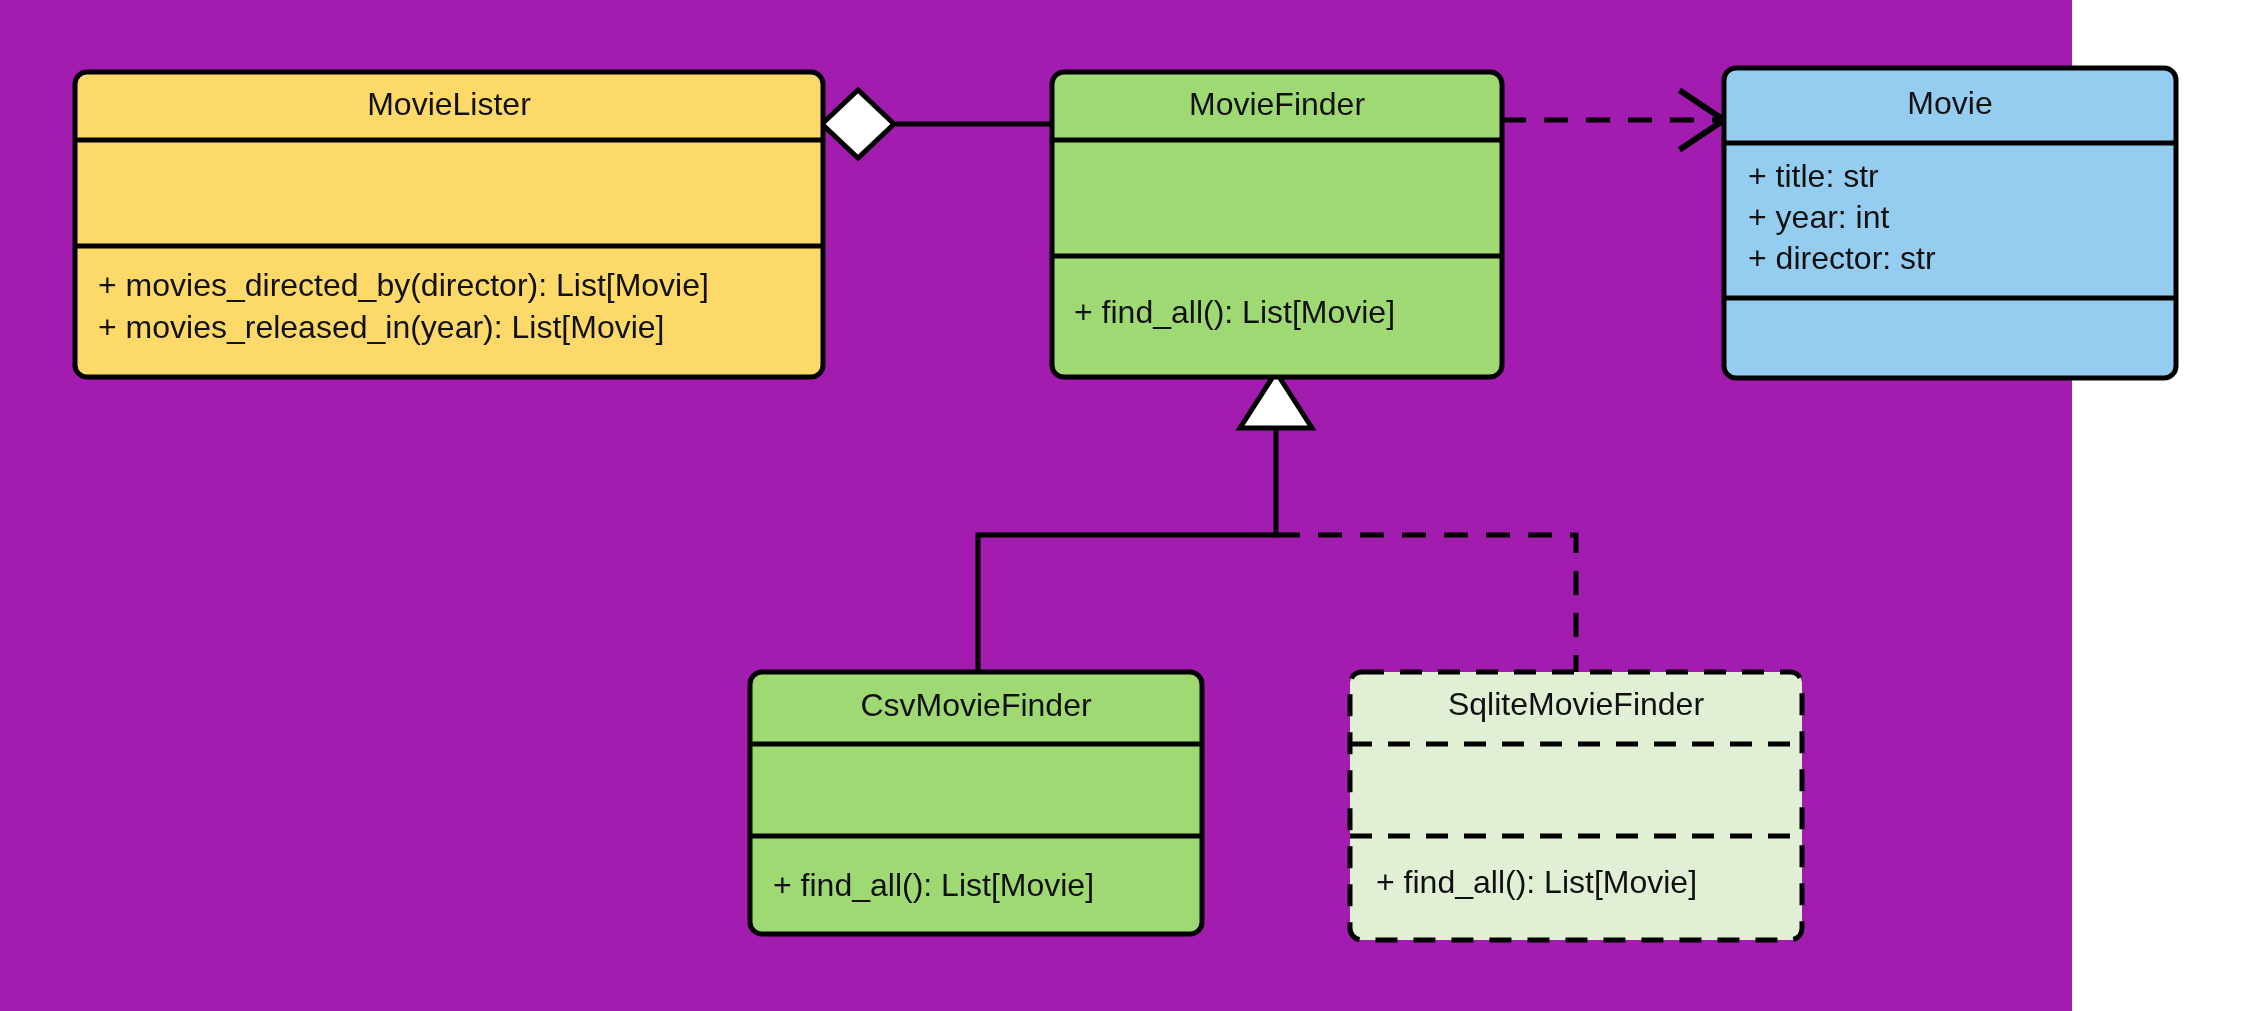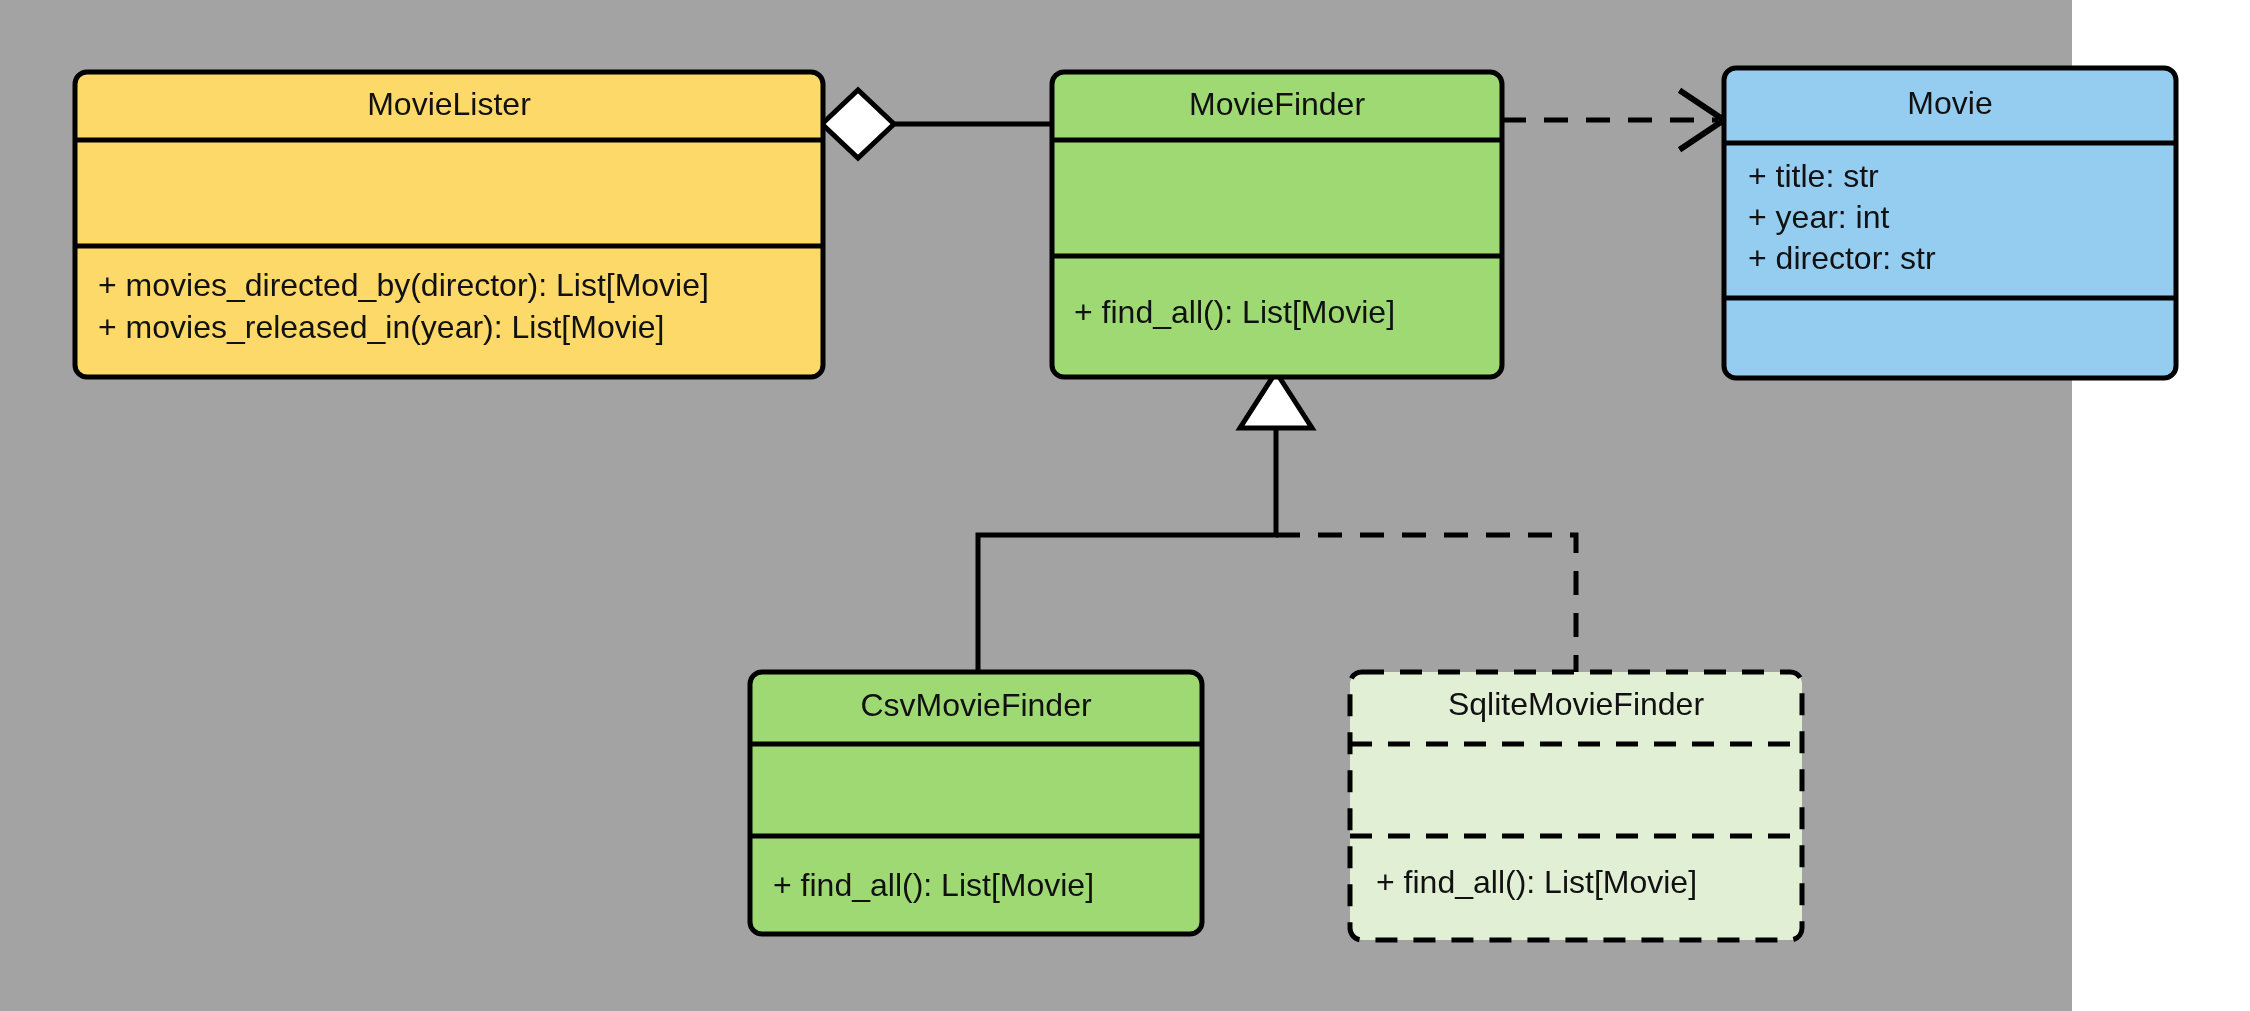--- a/index.html
+++ b/index.html
@@ -10,21 +10,21 @@
   body {
     width: 2250px;
     height: 1011px;
     font-family: "Liberation Sans", sans-serif;
     overflow: hidden;
   }
   #diagram-root {
     position: relative;
     width: 2072px;
     height: 1011px;
-    background: #a3a3a3;
+    background: #a21caf;
   }
   svg.uml-canvas {
     display: block;
     width: 2250px;
     height: 1011px;
   }
   .cls-box {
     stroke: #000000;
     stroke-width: 5;
   }

